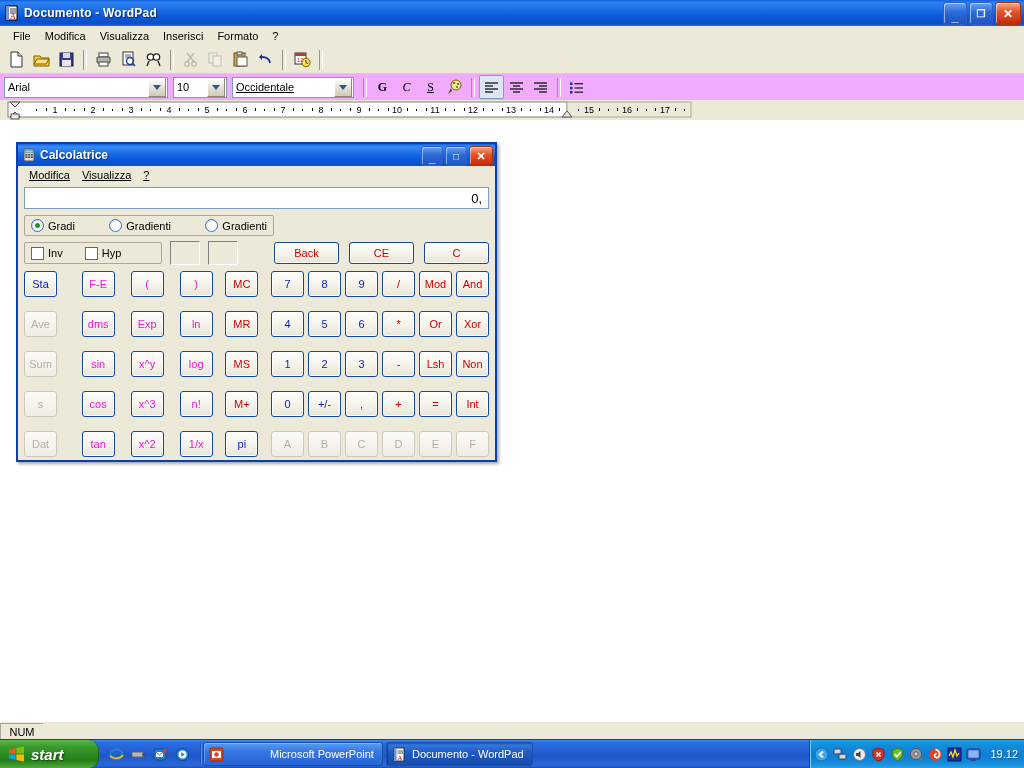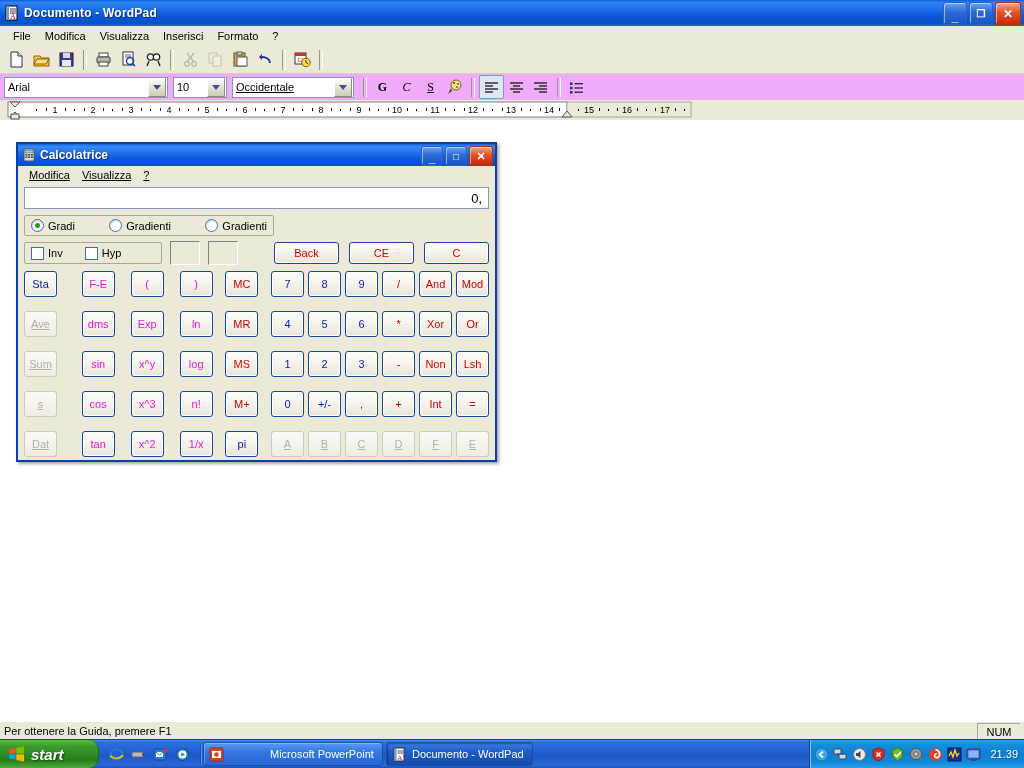--- a/index.html
+++ b/index.html
@@ -93,21 +93,21 @@
     background:linear-gradient(to bottom,#fdfdfb 0%,#f6f4ec 45%,#e9e5d8 100%);
     border:1px solid #14489e;border-radius:3px;
     display:flex;align-items:center;justify-content:center;
     font-size:11px;box-shadow:inset 0 0 0 1px #fff;
     box-sizing:border-box;
   }
   .btn.wide{width:65px;height:22px;color:#d00000;}
   .grid{display:flex;gap:4px;}
   .col{display:flex;flex-direction:column;gap:14px;justify-content:flex-end;}
   .key{width:33px;height:26px;}
-  .key.dis{border:1px solid #cdc9bb;color:#b4b0a4;background:linear-gradient(to bottom,#fbfaf6,#efece1);box-shadow:none;text-decoration:underline;}
+  .key.dis{border:1px solid #cdc9bb;color:#b4b0a4;background:linear-gradient(to bottom,#fbfaf6,#efece1);box-shadow:none;}
   .c-blue{color:#0a1fb4;}
   .c-mag{color:#e718d8;margin-left:12px;}
   .c-red{color:#d00000;}
   .gap-col{width:10px;}
 
   
   .taskbar{position:absolute;left:0;bottom:0;width:1024px;height:28px;
     background:linear-gradient(to bottom,#3f8df5 0%,#2a6fe0 8%,#245fd2 42%,#1f56c8 55%,#2a68d8 90%,#1c4fb8 100%);
     border-top:1px solid #1141a8;display:flex;align-items:center;}
   .startbtn{height:28px;width:98px;position:relative;display:flex;align-items:center;
@@ -427,21 +427,20 @@
         </g>
         <g>
           <path d="M562 17l10 0 -5 -6z" fill="#ece9d8" stroke="#555" stroke-width="1"></path>
         </g>
       </svg>
     </div>
 
     <div class="wp-canvas"></div>
 
     <div class="wp-status">
-      <span class="stext">Per ottenere la Guida, premere F1</span>
       <span class="pane">NUM</span>
     </div>
   </div>
 
   <div class="calc">
     <div class="calc-title">
       <span class="calc-ticon">
         <svg width="14" height="14" viewBox="0 0 14 14">
           <rect x="2" y="1" width="10" height="12" rx="1" fill="#dcdcdc" stroke="#555"></rect>
           <rect x="3.2" y="2.2" width="7.6" height="2.6" fill="#9ecfe8" stroke="#4a7f99" stroke-width=".6"></rect>
@@ -587,33 +586,33 @@
 
         <div class="col">
           <span class="btn key c-red">/</span>
           <span class="btn key c-red">*</span>
           <span class="btn key c-red">-</span>
           <span class="btn key c-red">+</span>
           <span class="btn key dis">D</span>
         </div>
 
         <div class="col">
+          <span class="btn key c-red">Mod</span>
+          <span class="btn key c-red">Or</span>
+          <span class="btn key c-red">Lsh</span>
+          <span class="btn key c-red">=</span>
+          <span class="btn key dis">E</span>
+        </div>
+
+        <div class="col">
           <span class="btn key c-red">And</span>
           <span class="btn key c-red">Xor</span>
           <span class="btn key c-red">Non</span>
           <span class="btn key c-red">Int</span>
           <span class="btn key dis">F</span>
-        </div>
-
-        <div class="col">
-          <span class="btn key c-red">Mod</span>
-          <span class="btn key c-red">Or</span>
-          <span class="btn key c-red">Lsh</span>
-          <span class="btn key c-red">=</span>
-          <span class="btn key dis">E</span>
         </div>
       </div>
     </div>
   </div>
 
   <div class="taskbar">
     <div class="startbtn">
       <span class="flag">
         <svg width="17" height="16" viewBox="0 0 17 16">
           <path d="M1 3.5L7.5 2v5.5H1z" fill="#f35325"></path>
@@ -733,17 +732,17 @@
             <path d="M2 9l2-4 2 5 2-7 2 6 2-3" stroke="#ffe000" stroke-width="1.3" fill="none"></path>
           </svg>
       </span>
       <span class="trayico">
         <svg width="15" height="15" viewBox="0 0 15 15">
             <rect x="1" y="2" width="13" height="10" rx="1" fill="#4a6fd0" stroke="#22357a"></rect>
             <rect x="2.5" y="3.5" width="10" height="7" fill="#8ab4f8"></rect>
             <rect x="5" y="12" width="5" height="2" fill="#33459b"></rect>
           </svg>
       </span>
-      <span class="tclock">21.39</span>
+      <span class="tclock">19.12</span>
     </div>
   </div>
 
 </div>
 
 </body></html>

